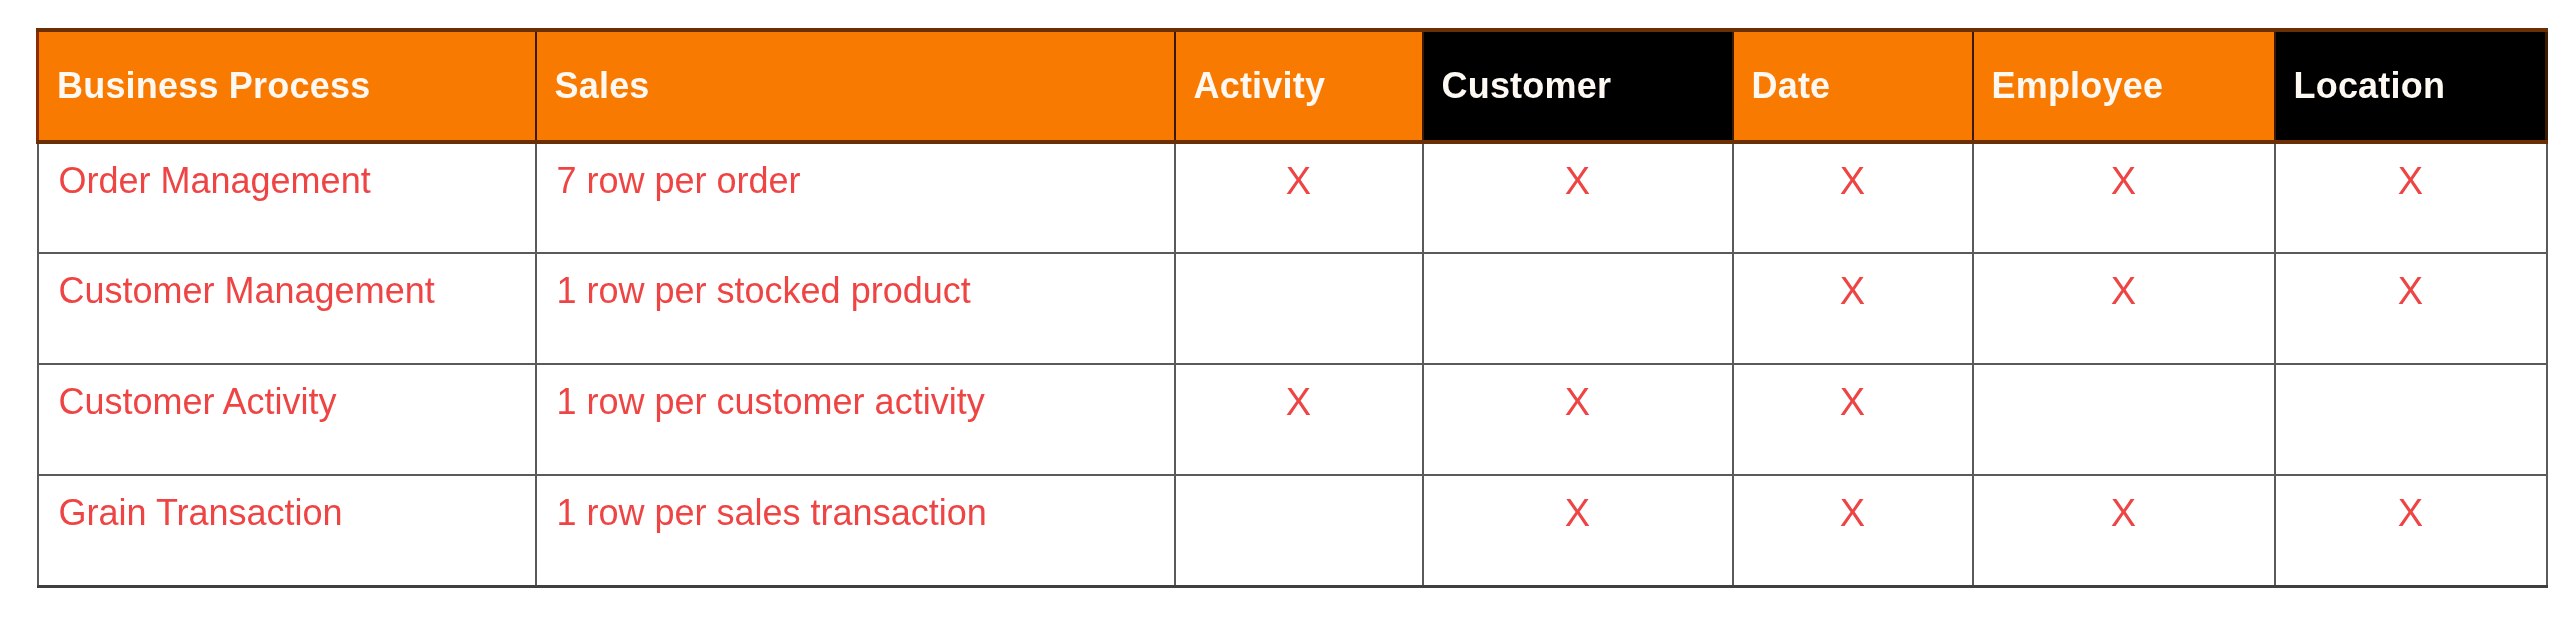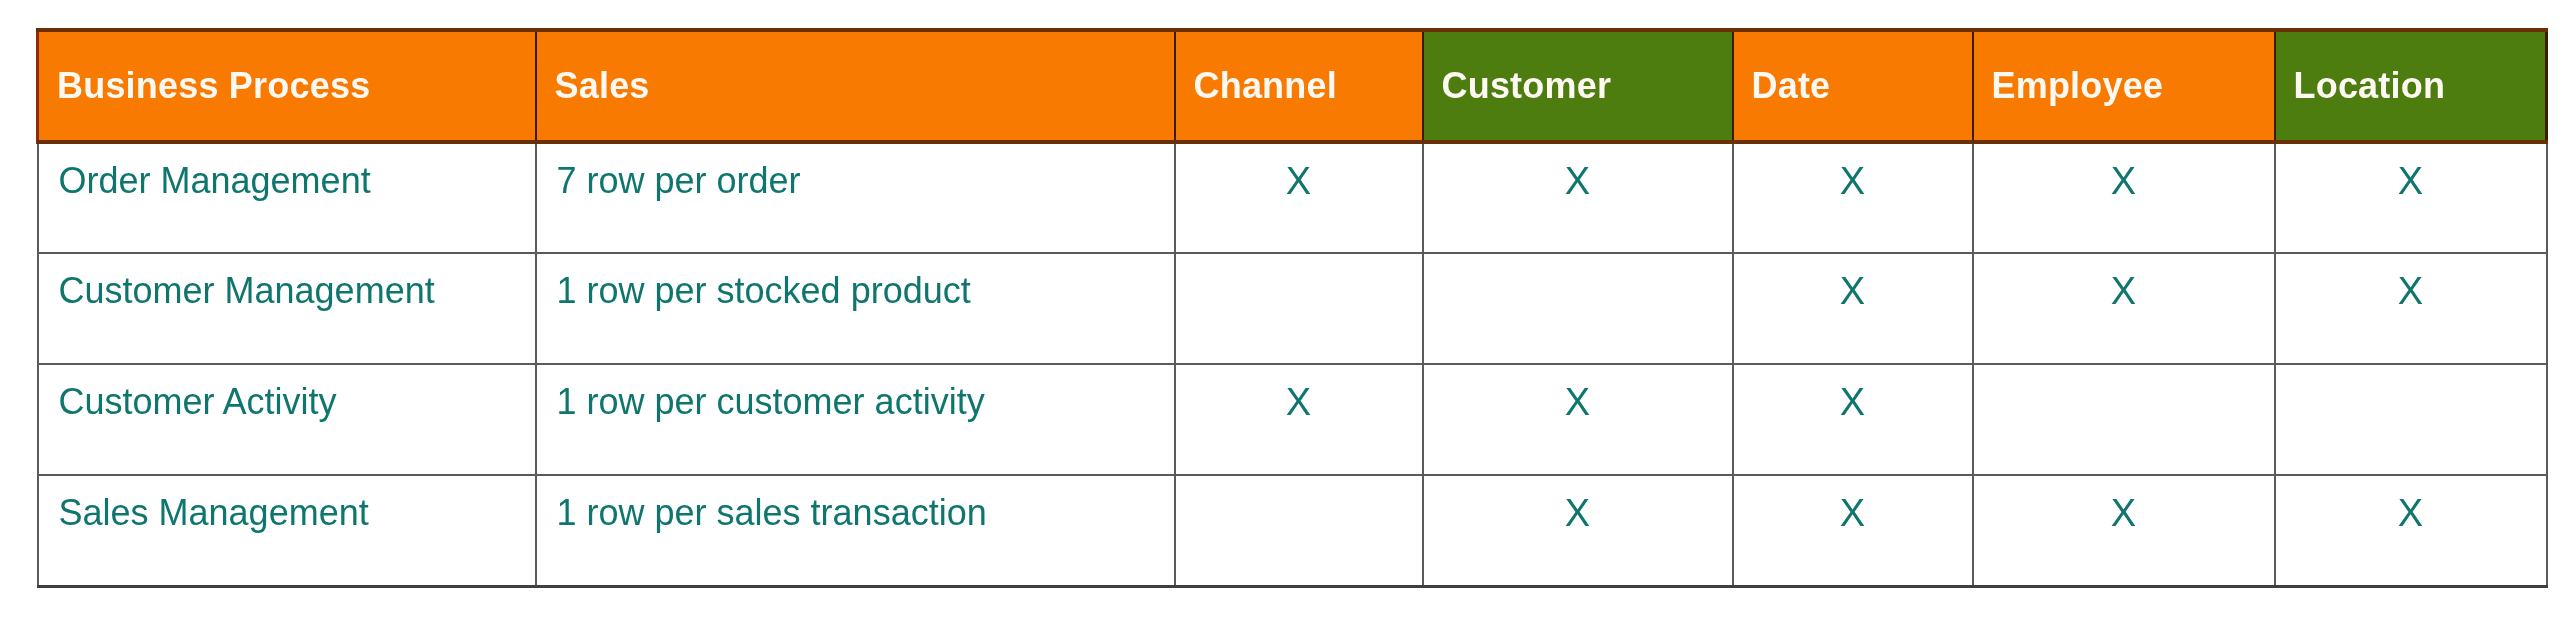--- a/index.html
+++ b/index.html
@@ -41,32 +41,32 @@
     font-weight: bold;
     color: #fdf8f2;
     letter-spacing: 0.2px;
     border-top: 4.5px solid #6b2f05;
     border-bottom: 4.5px solid #6b2f05;
     border-left: 2.7px solid #3a1a03;
     border-right: 2.7px solid #3a1a03;
     white-space: nowrap;
   }
   .matrix-table thead th.hdr-dark  { background: #f97a00; }
-  .matrix-table thead th.hdr-light { background: #4d7c0f; }
+  .matrix-table thead th.hdr-light { background: #000000; }
   .matrix-table thead th:first-child { border-left: 3.6px solid #8a2d02; }
   .matrix-table thead th:last-child  { border-right: 3.6px solid #3a1a03; margin-left: 24px; }
 
   
   .matrix-table tbody td {
     height: 111px;
     box-sizing: border-box;
     background: #ffffff;
     border: 2.7px solid #5a5a5a;
     font-size: 36px;
-    color: #0f766e;
+    color: #ef4444;
     vertical-align: top;
     padding: 16.3px 20px 0 20px;
     white-space: nowrap;
     overflow: hidden;
   }
   .matrix-table tbody td.mark {
     text-align: center;
     padding: 16.3px 0 0 0;
     font-size: 38px;
   }
@@ -94,21 +94,21 @@
       <col class="c-customer">
       <col class="c-date">
       <col class="c-employee">
       <col class="c-location">
     </colgroup>
 
     <thead>
       <tr>
         <th class="hdr-dark">Business Process</th>
         <th class="hdr-dark">Sales</th>
-        <th class="hdr-dark">Channel</th>
+        <th class="hdr-dark">Activity</th>
         <th class="hdr-light">Customer</th>
         <th class="hdr-dark">Date</th>
         <th class="hdr-dark">Employee</th>
         <th class="hdr-light">Location</th>
       </tr>
     </thead>
 
     <tbody>
       <tr>
         <td>Order Management</td>
@@ -131,21 +131,21 @@
       <tr>
         <td>Customer Activity</td>
         <td>1 row per customer activity</td>
         <td class="mark">X</td>
         <td class="mark">X</td>
         <td class="mark">X</td>
         <td class="mark"></td>
         <td class="mark"></td>
       </tr>
       <tr>
-        <td>Sales Management</td>
+        <td>Grain Transaction</td>
         <td>1 row per sales transaction</td>
         <td class="mark"></td>
         <td class="mark">X</td>
         <td class="mark">X</td>
         <td class="mark">X</td>
         <td class="mark">X</td>
       </tr>
     </tbody>
   </table>
 

